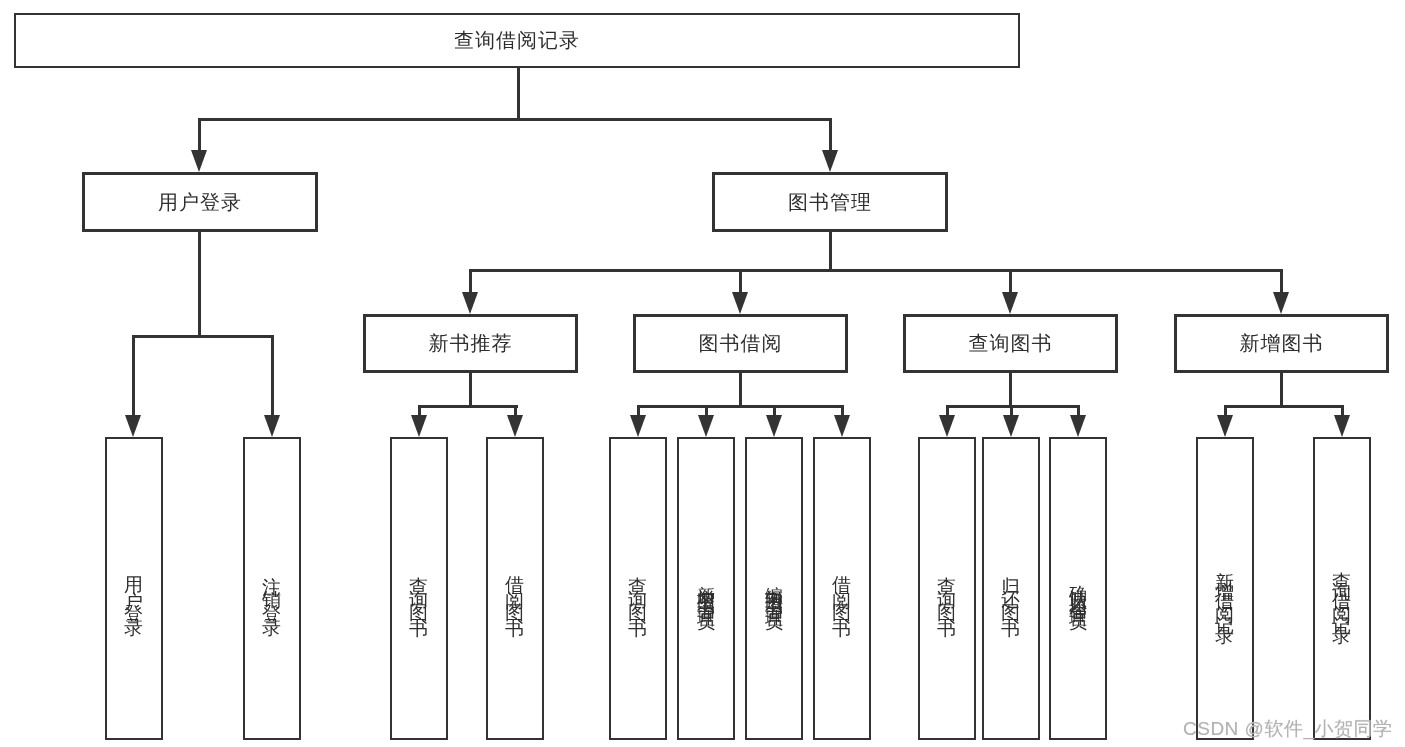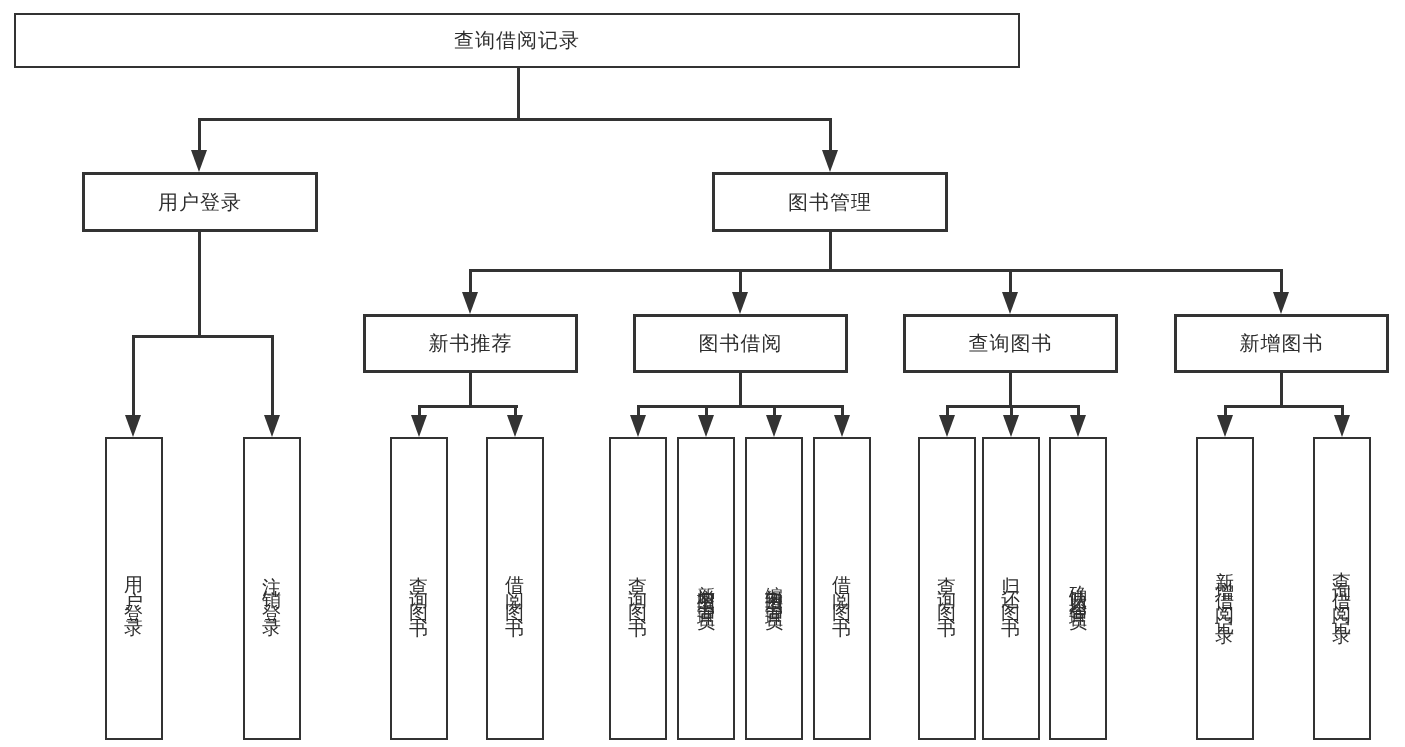--- a/index.html
+++ b/index.html
@@ -180,14 +180,15 @@
     <span>确认归还（管理员）</span>
   </div>
 
   <div class="box leaf ls-mid" style="left:1196px;top:437px;width:58px;height:303px;">
     <span>新增借阅记录</span>
   </div>
   <div class="box leaf ls-mid" style="left:1313px;top:437px;width:58px;height:303px;">
     <span>查询借阅记录</span>
   </div>
 
+  <div class="watermark">CSDN @软件_小贺同学</div>
 
 </div>
 
 </body></html>

